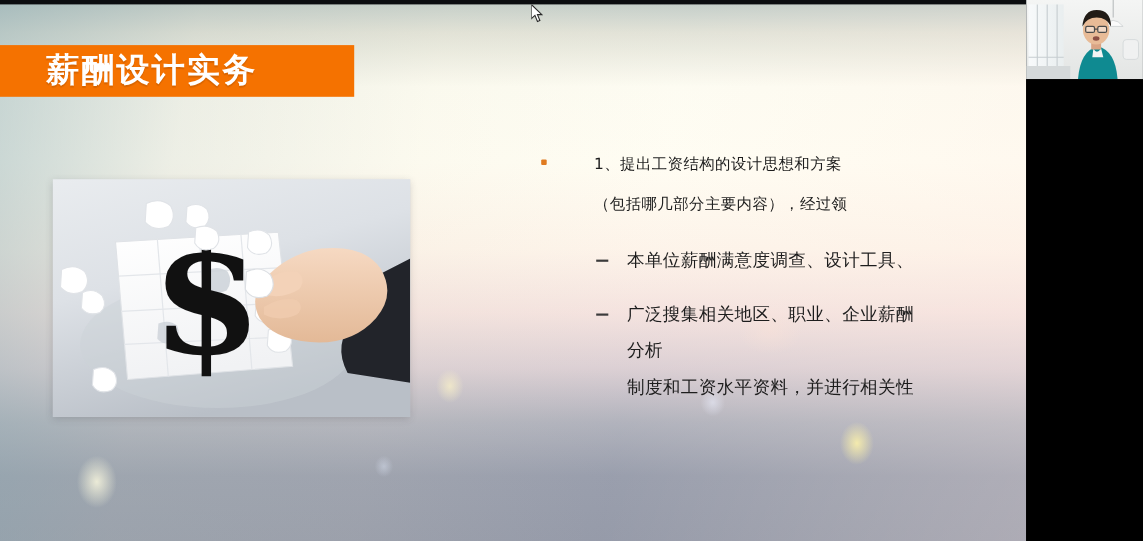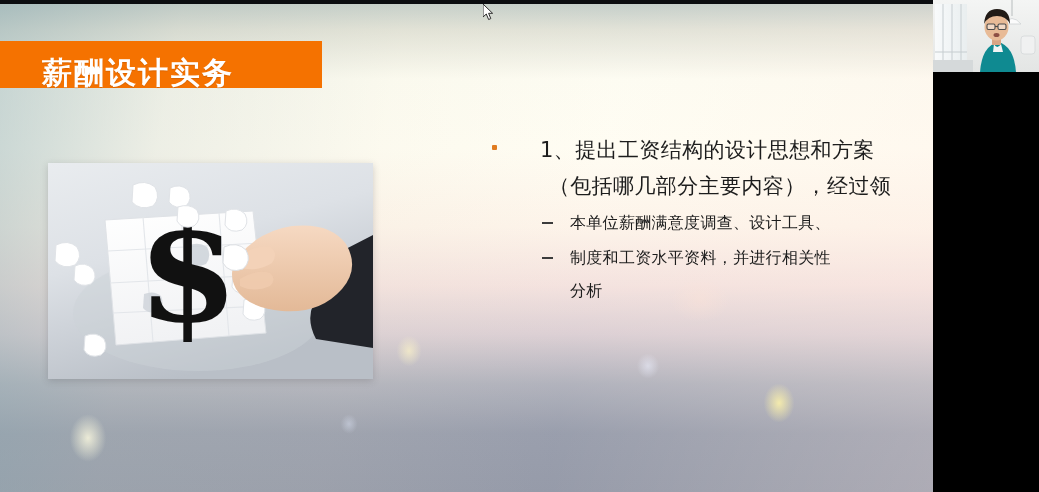--- a/index.html
+++ b/index.html
@@ -41,21 +41,21 @@
         #d8cbd2 68%,
         #a9abb8 78%,
         #8e94a6 88%,
         #8a90a2 100%);
   }
 
   
   #title-banner{
     position:absolute; left:0; top:41px; width:322px; height:47px;
     background:#f57200;
-    display:flex; align-items:flex-end;
+    display:flex; align-items:center;
   }
   #title-text{
     color:#ffffff; font-weight:bold; font-size:30px;
     letter-spacing:2px; padding-left:42px; line-height:1;
     text-shadow:0 1px 1px rgba(0,0,0,.12);
   }
 
   
   #slide-image{
     position:absolute; left:48px; top:163px; width:325px; height:216px;
@@ -69,26 +69,26 @@
   #content{
     position:absolute; left:480px; top:132px; width:420px;
     color:#1d1d1d;
   }
   .lvl1{ position:relative; padding-left:60px; margin-bottom:2px; }
   .lvl1 .marker{
     position:absolute; left:12px; top:13px;
     width:5px; height:5px; background:#e07b20; border-radius:1px;
   }
   .lvl1 .txt{
-    font-size:21px; line-height:36px; letter-spacing:.4px;
+    font-size:14px; line-height:36px; letter-spacing:.4px;
     text-indent:0;
   }
-  .lvl1 .txt.wrap{ padding-left:0;text-align:center; }
-
-  .lvl2{ position:relative; padding-left:90px; margin-top:2px; }
+  .lvl1 .txt.wrap{ padding-left:0; }
+
+  .lvl2{ position:relative; padding-left:90px; margin-top:16px; }
   .lvl2 .marker{
     position:absolute; left:62px; top:16px;
     width:11px; height:1.6px; background:#3b3b3b;
   }
   .lvl2 .txt{
     font-size:16px; line-height:33px; letter-spacing:.3px;
   }
 
   
   #cursor{ position:absolute; left:483px; top:4px; width:12px; height:18px; }
@@ -195,22 +195,23 @@
     </div>
 
 
     <div class="lvl2">
       <span class="marker"></span>
       <div class="txt">本单位薪酬满意度调查、设计工具、</div>
     </div>
 
     <div class="lvl2">
       <span class="marker"></span>
+      <div class="txt">广泛搜集相关地区、职业、企业薪酬</div>
+      <div class="txt">分析</div>
       <div class="txt">制度和工资水平资料，并进行相关性</div>
-      <div class="txt">分析</div>
     </div>
 
   </div>
 
   <svg id="cursor" viewBox="0 0 12 18">
     <polygon points="0,0 0,13 3.3,10 5.6,15.5 7.8,14.6 5.6,9.3 9.6,9.3" fill="#ffffff" stroke="#2b2b2b" stroke-width="1"></polygon>
   </svg>
 </div>
 
 <div id="right-col">

